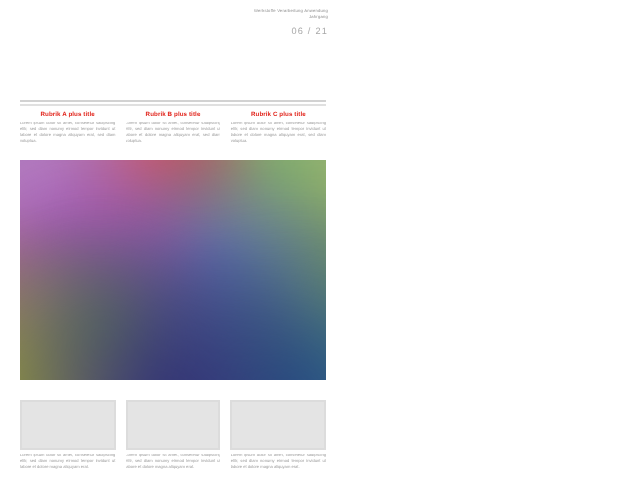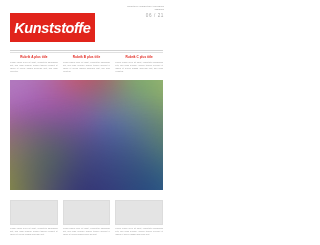--- a/index.html
+++ b/index.html
@@ -199,23 +199,20 @@
     max-height: 9px;
   }
 </style>
 </head>
 <body>
 
 <div class="page">
 
   <div class="header">
 
-    <div class="logo-block">
-      <span class="logo-text">Kunststoffe</span>
-    </div>
 
     <div class="masthead-meta">
       <div class="meta-line">Werkstoffe Verarbeitung Anwendung</div>
       <div class="meta-line">Jahrgang</div>
       <div class="issue-number">06 / 21</div>
     </div>
 
   </div>
 
   <div class="rule rule-top"></div>

